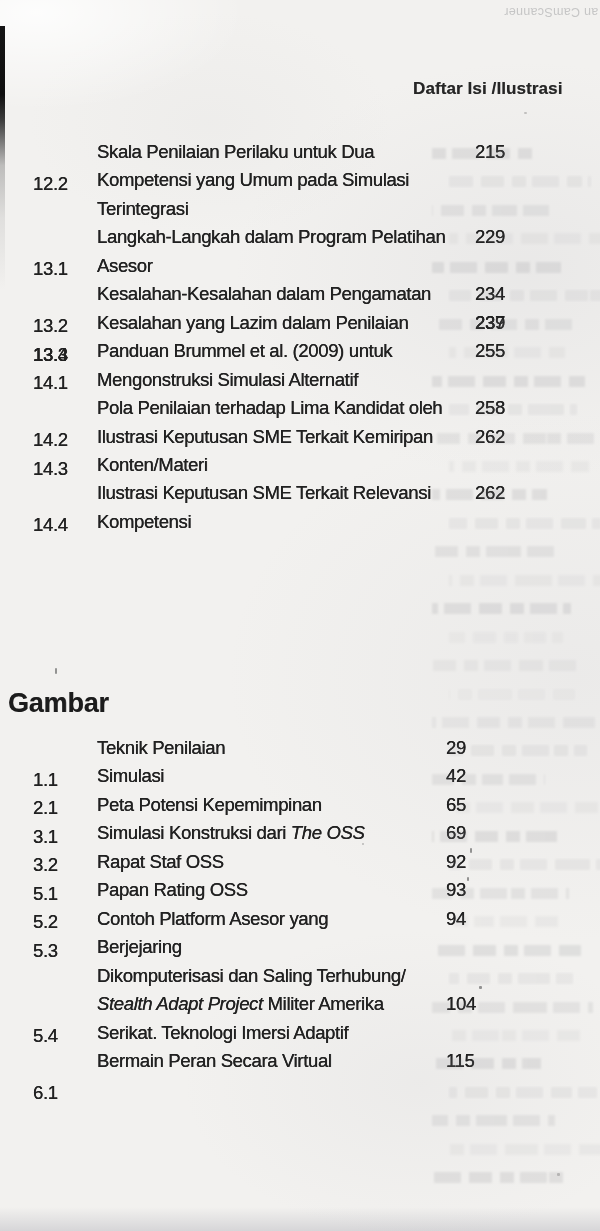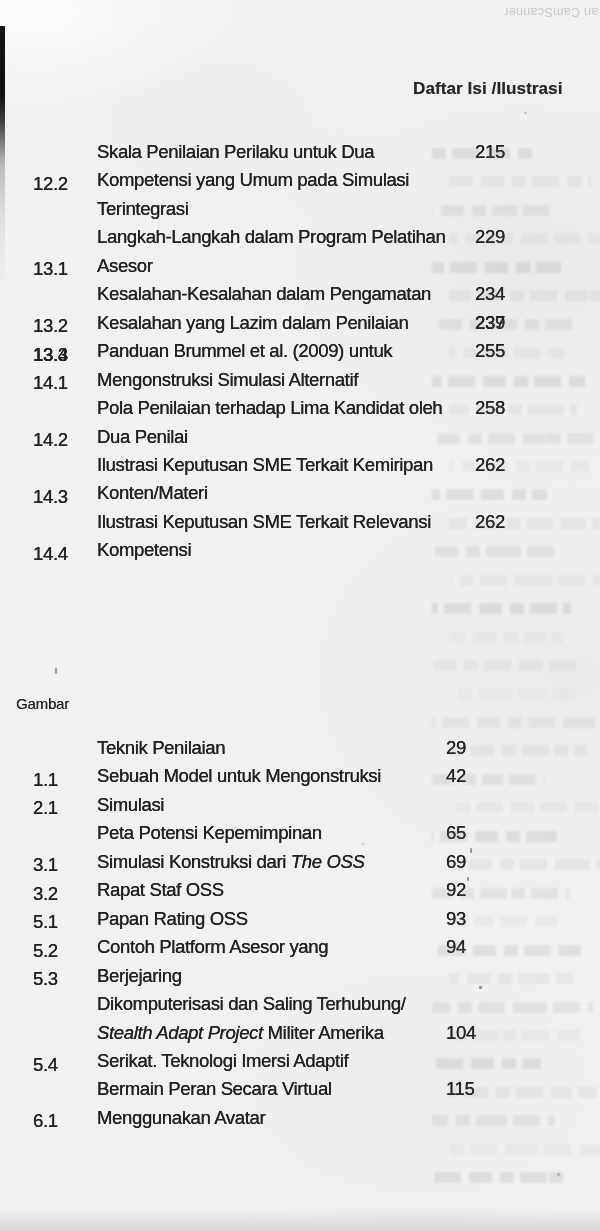--- a/index.html
+++ b/index.html
@@ -43,22 +43,22 @@
   #list-a{top:138px;}
   #list-b{top:734px;}
   .entry{position:relative;padding-left:64px;}
   .num{position:absolute;left:0;top:0;margin-top:32px;}
   .pg{position:absolute;top:0;}
   #list-a .pg{left:442px;}
   #list-b .pg{left:413px;}
   .ln{white-space:nowrap;}
   .it{font-style:italic;}
   #gambar-heading{
-    position:absolute;left:8px;top:687px;margin:8px;
-    font-size:15px;line-height:1.2;font-weight:normal;color:#1c1c1c;letter-spacing:-.2px;
+    position:absolute;left:8px;top:687px;margin:0;
+    font-size:27px;line-height:1.2;font-weight:bold;color:#1c1c1c;letter-spacing:-.2px;
     text-shadow:.3px 0 0 rgba(28,28,28,.6);
   }
   .bleed{position:absolute;inset:0;pointer-events:none;}
   .smudge{
     position:absolute;height:11px;filter:blur(1.3px);
     background:repeating-linear-gradient(90deg,
       #84848a 0 14px, rgba(0,0,0,0) 14px 20px,
       #8a8a90 20px 47px, rgba(0,0,0,0) 47px 55px,
       #84848a 55px 78px, rgba(0,0,0,0) 78px 86px);
   }
@@ -118,21 +118,20 @@
         <div class="tl">
           <div class="ln"><span>Panduan Brummel et al. (2009) untuk</span></div>
           <div class="ln"><span>Mengonstruksi Simulasi Alternatif</span></div>
         </div>
       </div>
       <div class="entry">
         <span class="num">14.2</span>
         <span class="pg">258</span>
         <div class="tl">
           <div class="ln"><span>Pola Penilaian terhadap Lima Kandidat oleh</span></div>
-          <div class="ln"><span>Dua Penilai</span></div>
         </div>
       </div>
       <div class="entry">
         <span class="num">14.3</span>
         <span class="pg">262</span>
         <div class="tl">
           <div class="ln"><span>Ilustrasi Keputusan SME Terkait Kemiripan</span></div>
           <div class="ln"><span>Konten/Materi</span></div>
         </div>
       </div>
@@ -153,21 +152,20 @@
         <span class="num">1.1</span>
         <span class="pg">29</span>
         <div class="tl">
           <div class="ln"><span>Teknik Penilaian</span></div>
         </div>
       </div>
       <div class="entry">
         <span class="num">2.1</span>
         <span class="pg">42</span>
         <div class="tl">
-          <div class="ln"><span>Sebuah Model untuk Mengonstruksi</span></div>
           <div class="ln"><span>Simulasi</span></div>
         </div>
       </div>
       <div class="entry">
         <span class="num">3.1</span>
         <span class="pg">65</span>
         <div class="tl">
           <div class="ln"><span>Peta Potensi Kepemimpinan</span></div>
         </div>
       </div>
@@ -207,21 +205,20 @@
         <div class="tl">
           <div class="ln"><span class="it">Stealth Adapt Project</span><span> Militer Amerika</span></div>
           <div class="ln"><span>Serikat. Teknologi Imersi Adaptif</span></div>
         </div>
       </div>
       <div class="entry">
         <span class="num">6.1</span>
         <span class="pg">115</span>
         <div class="tl">
           <div class="ln"><span>Bermain Peran Secara Virtual</span></div>
-          <div class="ln"><span>Menggunakan Avatar</span></div>
         </div>
       </div>
     </div>
 
   <div id="bleed" class="bleed">
       <div class="smudge" style="top: 148px; left: 432px; width: 105px; opacity: 0.16; background-position: 0px 0px;"></div>
       <div class="smudge" style="top: 176.45px; left: 449px; width: 142px; opacity: 0.09; background-position: -23px 0px;"></div>
       <div class="smudge" style="top: 204.9px; left: 432px; width: 117px; opacity: 0.13; background-position: -46px 0px;"></div>
       <div class="smudge" style="top: 233.35px; left: 449px; width: 154px; opacity: 0.07; background-position: -69px 0px;"></div>
       <div class="smudge" style="top: 261.8px; left: 432px; width: 129px; opacity: 0.16; background-position: -2px 0px;"></div>

